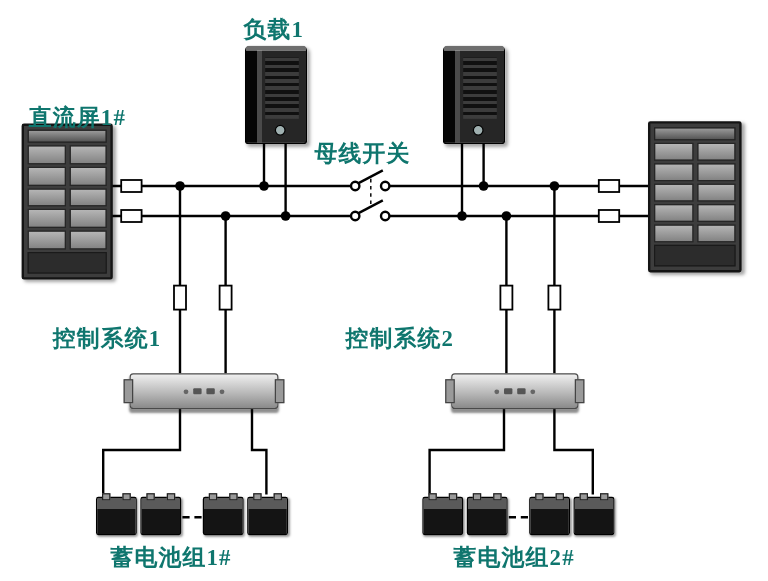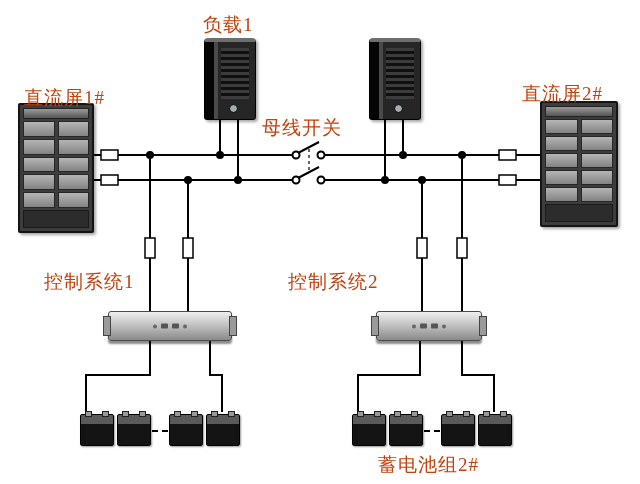--- a/index.html
+++ b/index.html
@@ -1,20 +1,20 @@
 <!DOCTYPE html>
 <html><head>
 <meta charset="utf-8">
 <style>
   html,body{margin:0;padding:0;background:#fff;}
   #stage{
     position:relative;width:640px;height:484px;background:#ffffff;overflow:hidden;
     font-family:"Liberation Serif","DejaVu Serif",serif;
   }
-  .lbl{position:absolute;font-weight:normal;font-size:19px;color:#c2410c;white-space:nowrap;letter-spacing:1px;}
+  .lbl{position:absolute;font-weight:bold;font-size:19px;color:#0f766e;white-space:nowrap;letter-spacing:1px;}
   svg{position:absolute;left:0;top:0;}
 
   
   .cabinet{position:absolute;background:#3d3d3d;border:2px solid #141414;border-radius:2px;
     padding:3px;box-sizing:border-box;display:flex;flex-direction:column;box-shadow:2px 2px 3px rgba(0,0,0,.35);}
   .cab-top{height:9px;background:linear-gradient(#9a9a9a,#555);border:1px solid #222;margin-bottom:2px;}
   .cab-inner{flex:1;display:grid;grid-template-columns:1fr 1fr;gap:3px;}
   .cab-col{display:grid;grid-template-rows:repeat(5,1fr);gap:2px;}
   .cab-mod{background:linear-gradient(#b5b5b5,#838383);border:1px solid #262626;}
   .cab-bottom{height:16px;background:#2c2c2c;border:1px solid #1a1a1a;margin-top:2px;}
@@ -192,20 +192,20 @@
   </div>
   <div class="bat-group" style="left:352px;top:414px;">
     <div class="bat"></div>
     <div class="bat"></div>
     <div class="bat-gap"></div>
     <div class="bat"></div>
     <div class="bat"></div>
   </div>
 
   <div class="lbl" style="left:8px;top:85px;margin-left:16px;">直流屏1#</div>
-  <div class="lbl" style="left:522px;top:81px;">直流屏2#</div>
   <div class="lbl" style="left:203px;top:12px;">负载1</div>
   <div class="lbl" style="left:262px;top:115px;">母线开关</div>
   <div class="lbl" style="left:44px;top:269px;">控制系统1</div>
   <div class="lbl" style="left:288px;top:269px;">控制系统2</div>
+  <div class="lbl" style="left:92px;top:452px;">蓄电池组1#</div>
   <div class="lbl" style="left:358px;top:452px;margin-left:20px;">蓄电池组2#</div>
 
 </div>
 
 </body></html>

